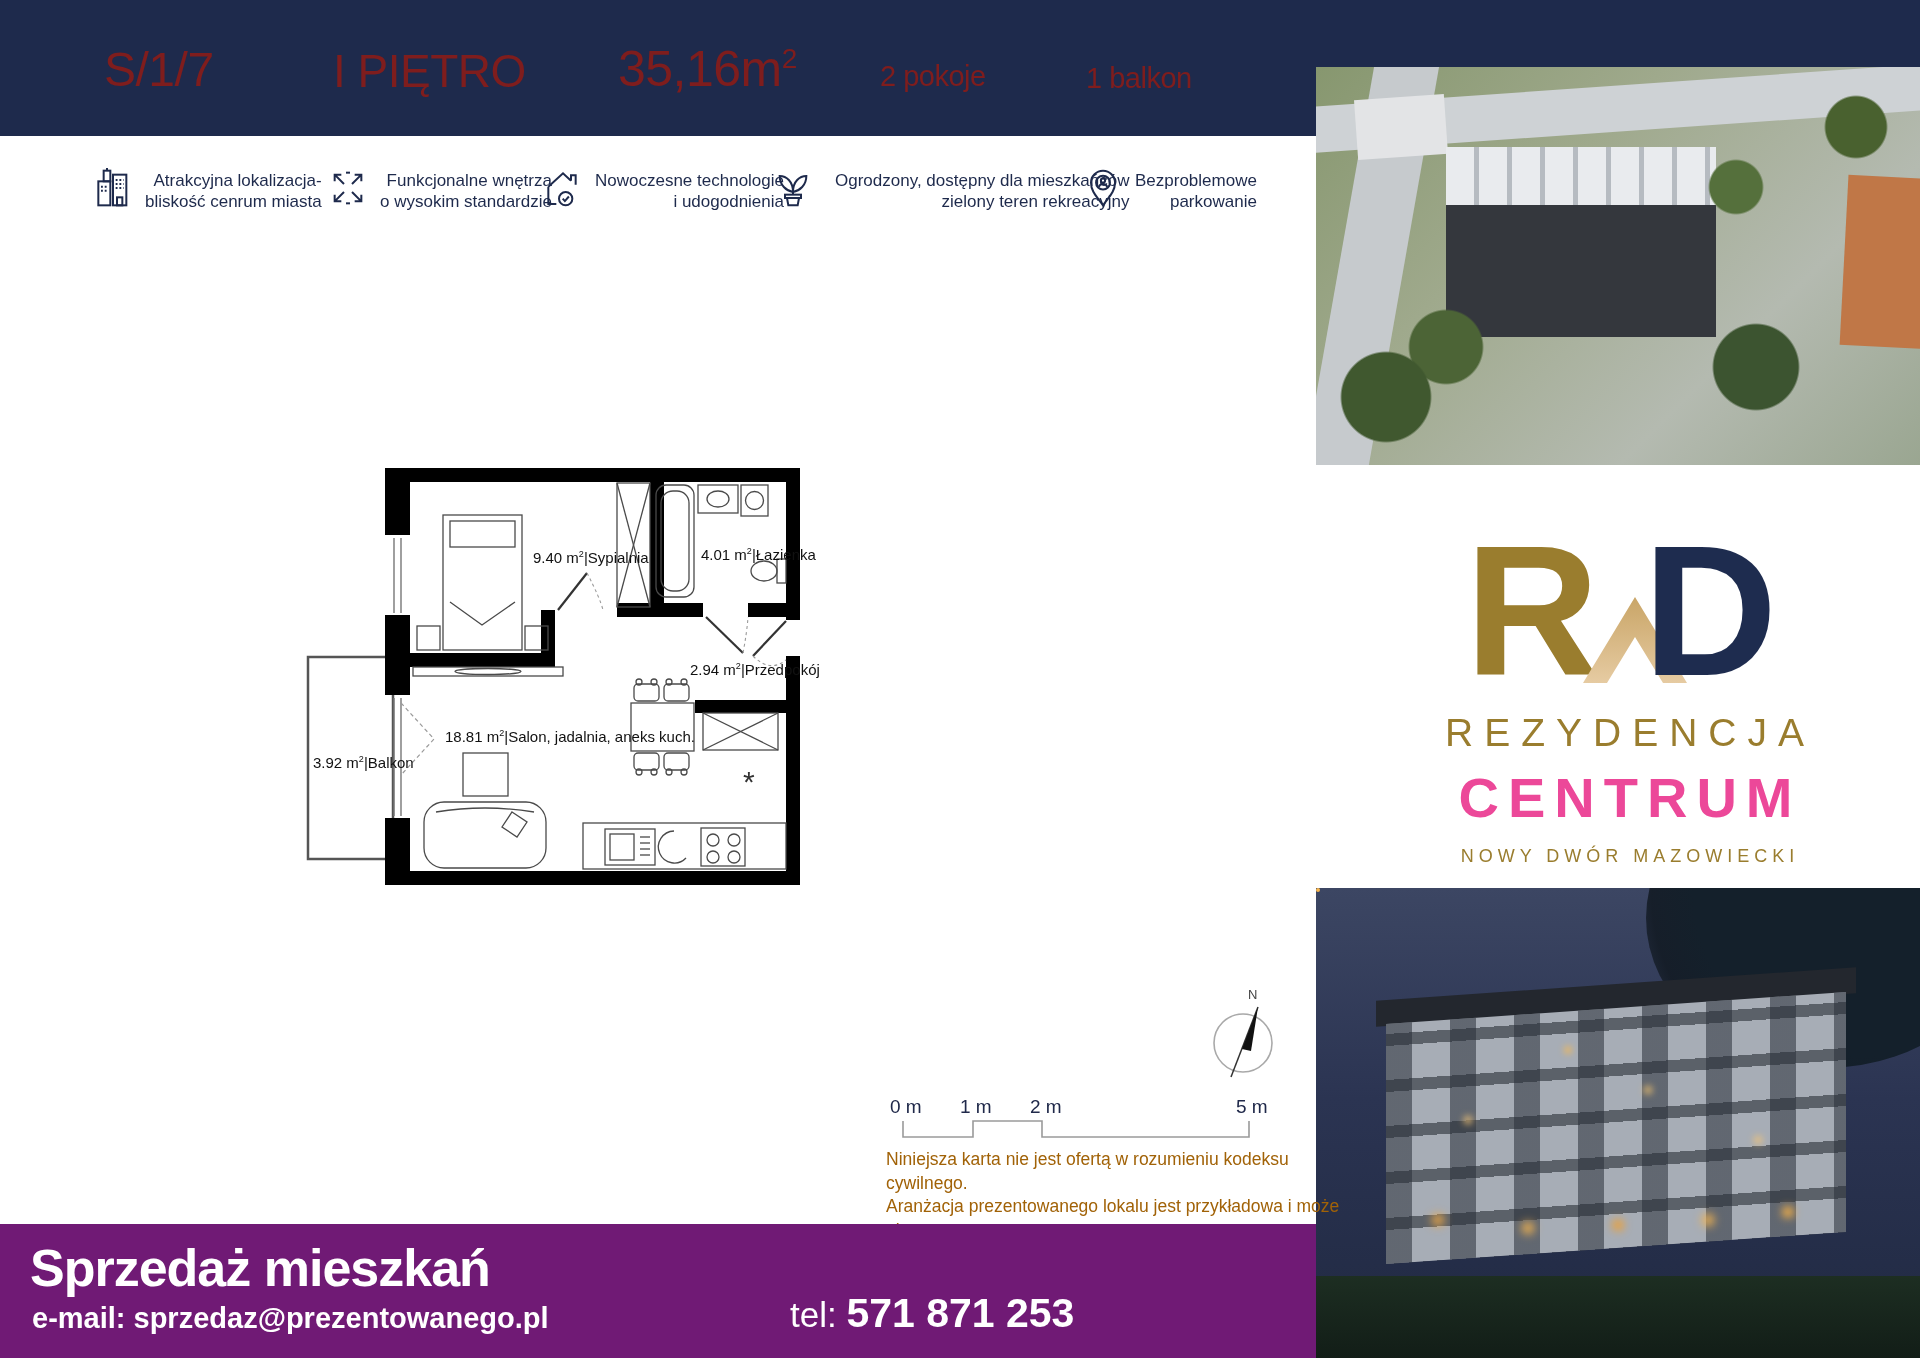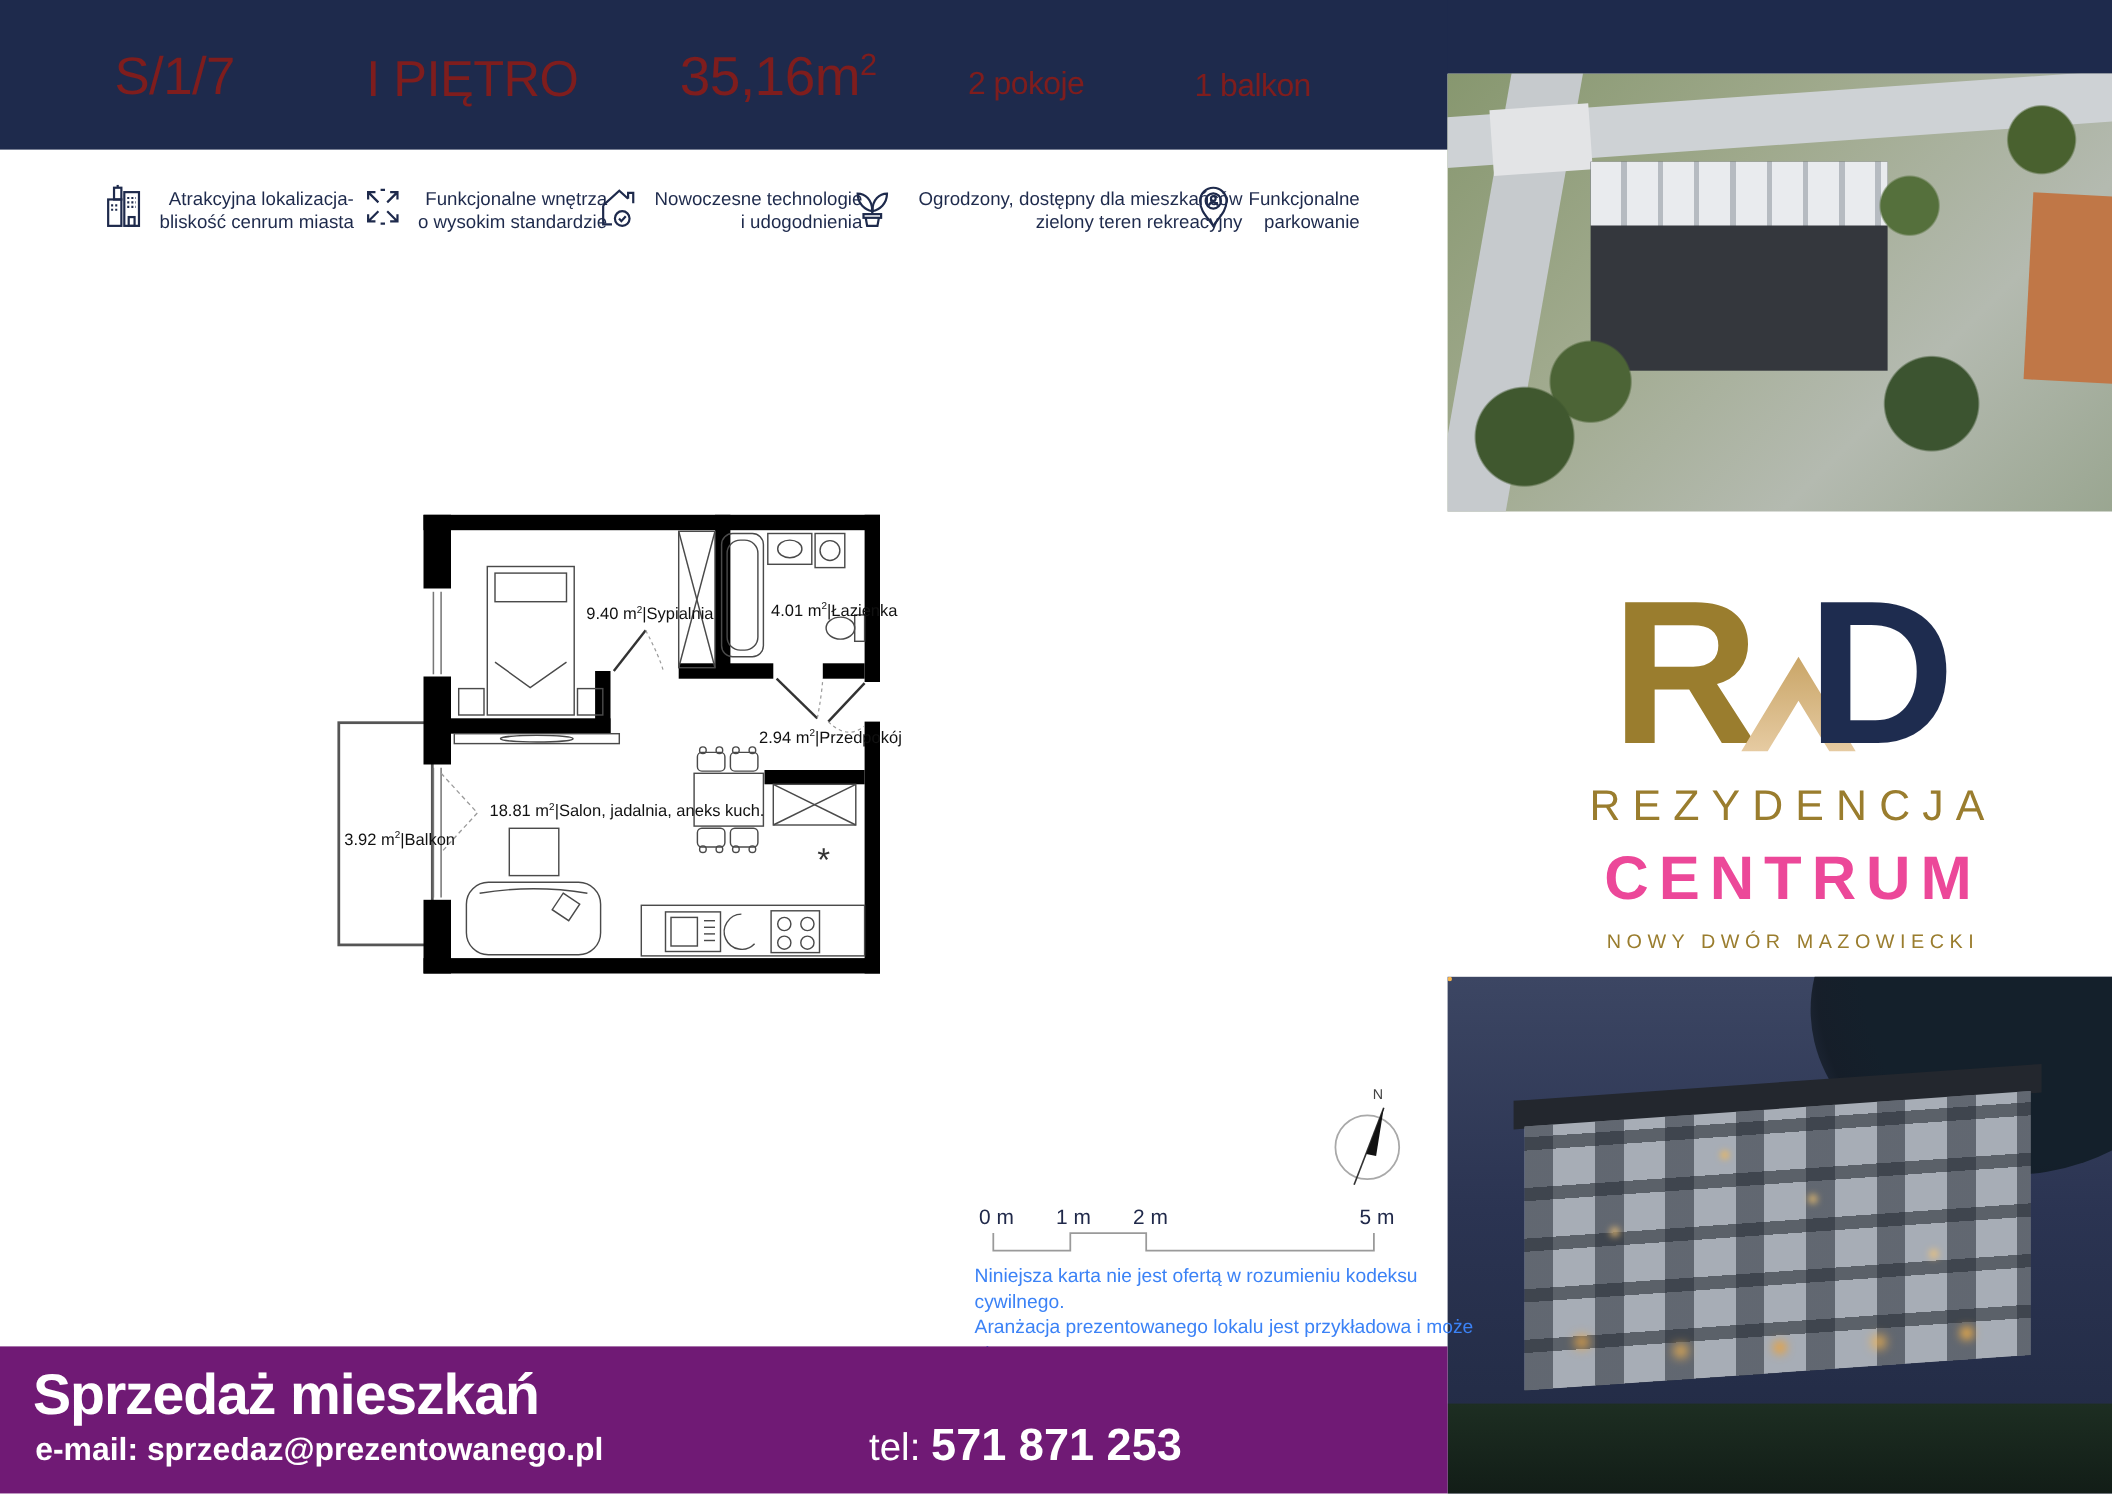--- a/index.html
+++ b/index.html
@@ -68,21 +68,21 @@
   .logo-wrap{left:1400px;top:535px;width:460px;text-align:center;color:#9a7d2e;}
   .logo-mono{width:330px;height:150px;margin:0 auto;display:block;}
   .logo-rez{margin-top:26px;font-size:39px;letter-spacing:11px;color:#9a7d2e;font-weight:400;white-space:nowrap;}
   .logo-cen{margin-top:10px;font-size:56px;letter-spacing:9px;color:#ec4899;font-weight:bold;white-space:nowrap;}
   .logo-sub{margin-top:16px;font-size:18px;letter-spacing:5px;color:#9a7d2e;white-space:nowrap;}
 
   
   .compass{left:1198px;top:985px;width:90px;height:100px;}
   .scalebar{left:880px;top:1095px;width:400px;height:55px;}
   .scalebar text{font-size:19px;fill:#20294a;font-family:"Liberation Sans",sans-serif;}
-  .disclaimer{left:886px;top:1148px;width:480px;font-size:17.5px;line-height:23.5px;color:#3b82f6;}
+  .disclaimer{left:886px;top:1148px;width:480px;font-size:17.5px;line-height:23.5px;color:#a16207;}
 
   
   .footer{left:0;top:1224px;width:1316px;height:134px;background:#701a75;color:#ffffff;}
   .f-title{left:30px;top:14px;font-size:52px;font-weight:bold;letter-spacing:-1px;position:absolute;}
   .f-email{left:32px;top:78px;font-size:29px;font-weight:bold;position:absolute;}
   .f-tel{left:790px;top:66px;font-size:35px;position:absolute;}
   .f-tel b{font-size:41px;}
 </style>
 </head>
 <body>
@@ -168,21 +168,21 @@
   <div class="abs feature" style="left:1085px;top:168px;">
     <span class="ficon">
       <svg viewBox="0 0 26 30">
         <path d="M13 28 C9 22 4 18 4 11 a9 9 0 1 1 18 0 C22 18 17 22 13 28 Z"></path>
         <circle cx="13" cy="11" r="5.2"></circle>
         <circle cx="13" cy="9.4" r="1.6"></circle>
         <path d="M9.8 14.2 a3.4 3.4 0 0 1 6.4 0"></path>
       </svg>
     </span>
     <div class="txt">
-      <div>Funkcjonalne</div>
+      <div>Bezproblemowe</div>
       <div>parkowanie</div>
     </div>
   </div>
 
   <svg class="abs" style="left:300px;top:460px;" width="660" height="440" viewBox="0 0 660 440">
 
     <rect x="8" y="197" width="85" height="202" fill="none" stroke="#555" stroke-width="2.5"></rect>
 
     <g fill="#000000" stroke="none">
       <rect x="85" y="8" width="415" height="14"></rect>

